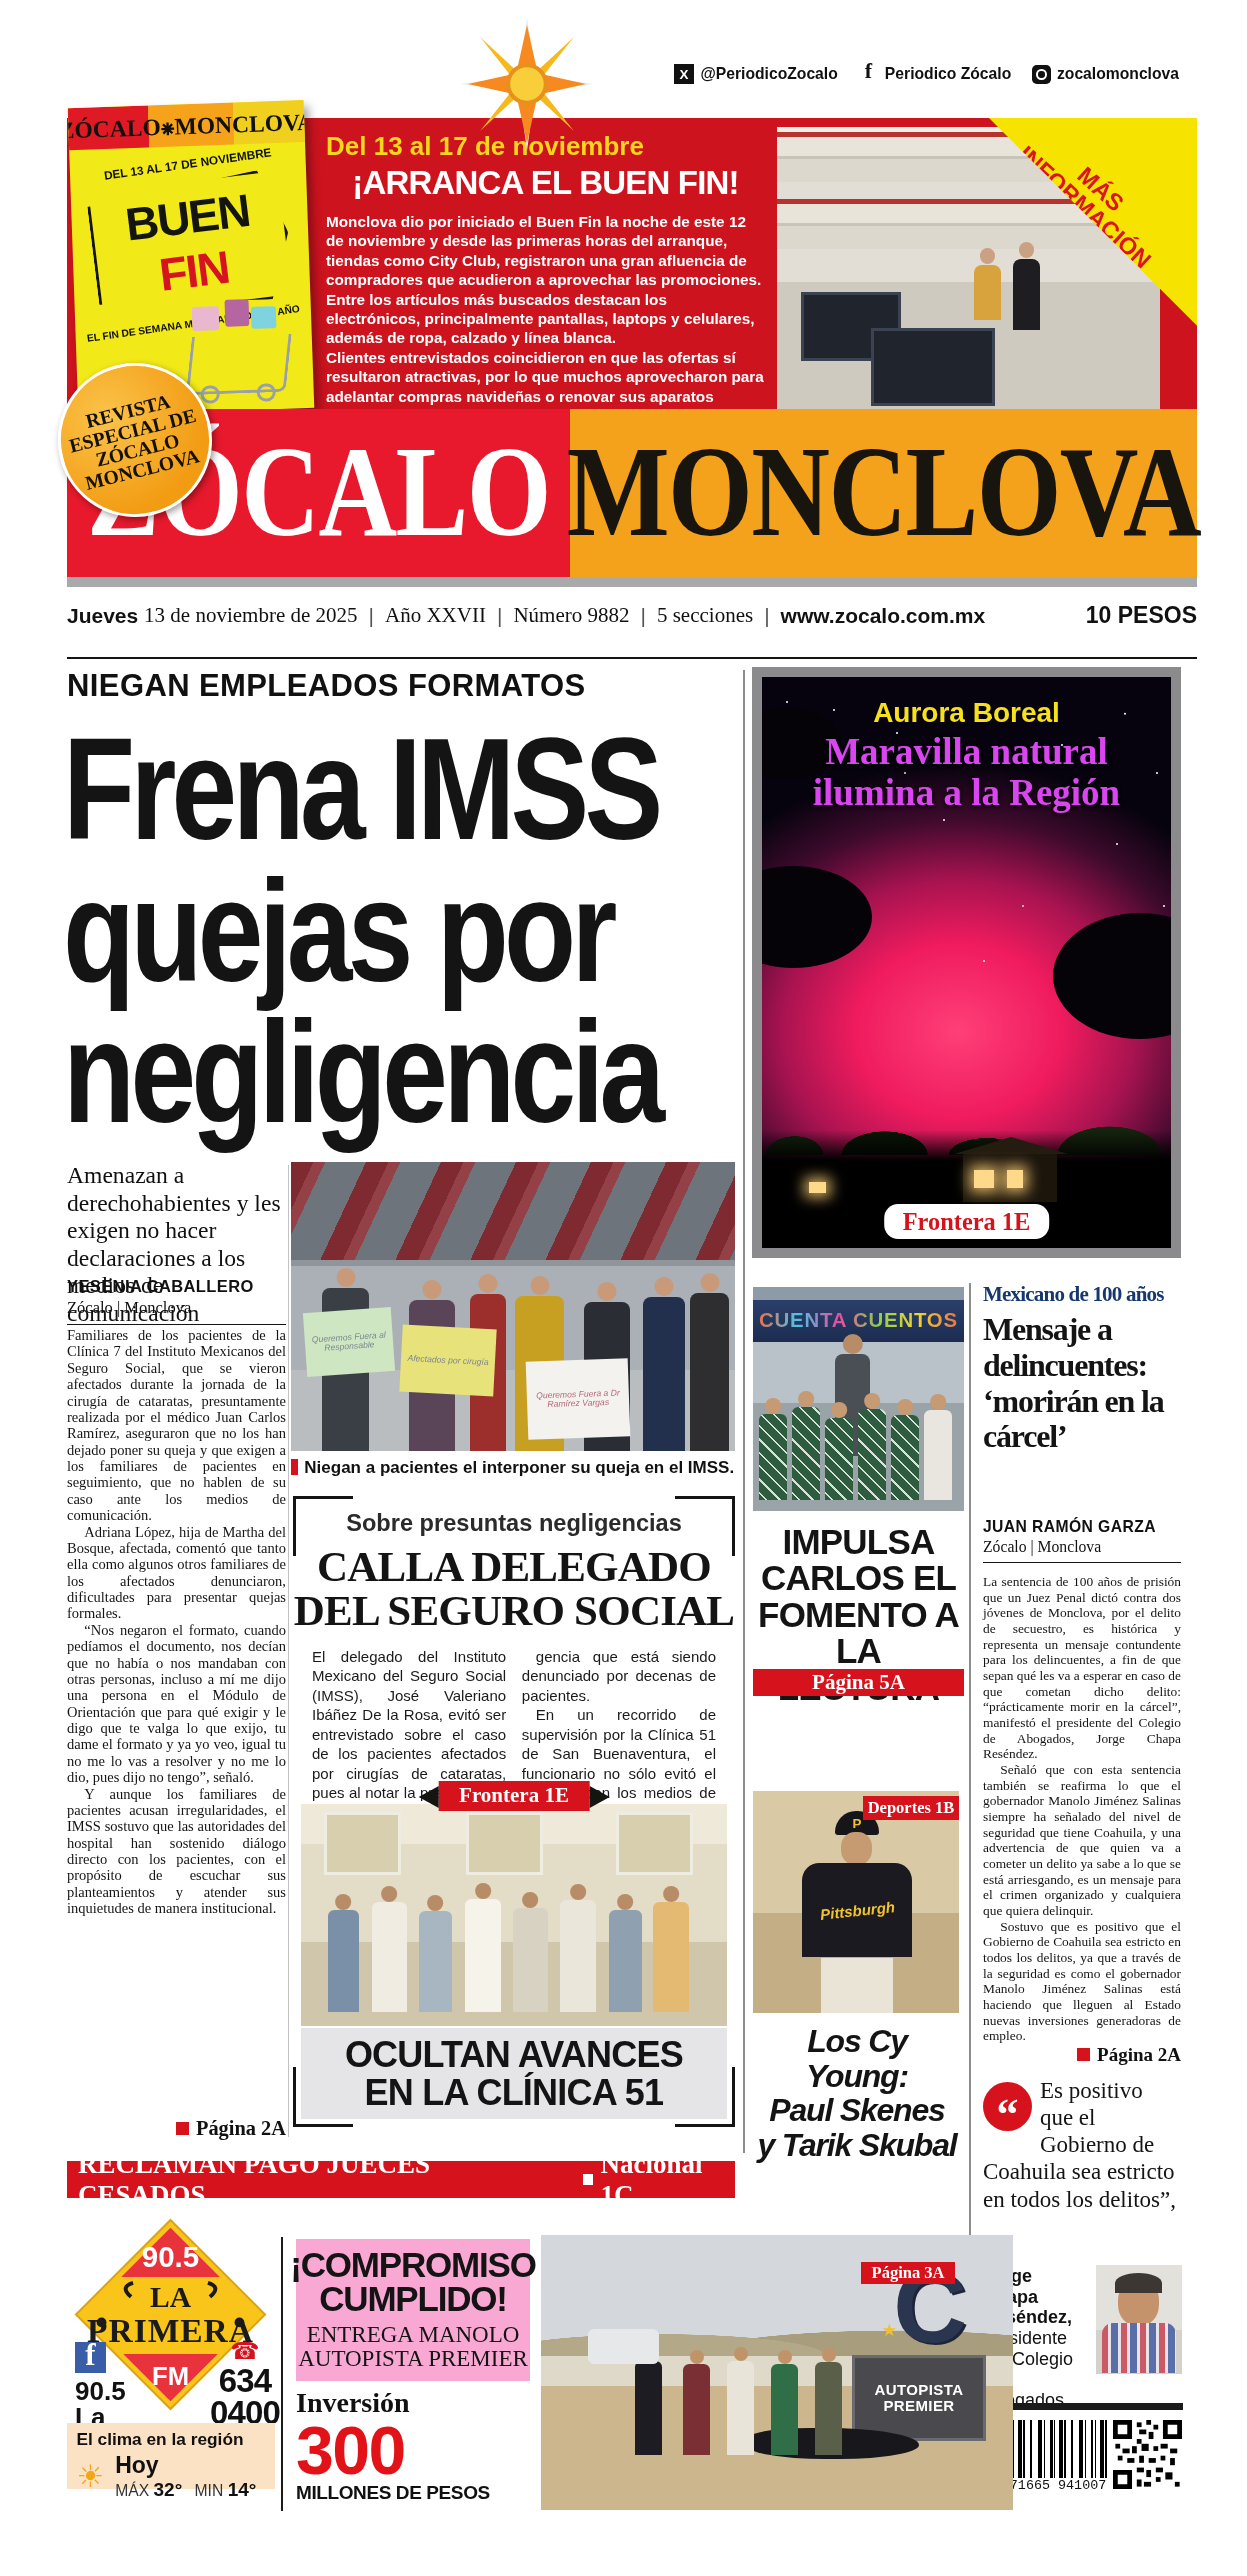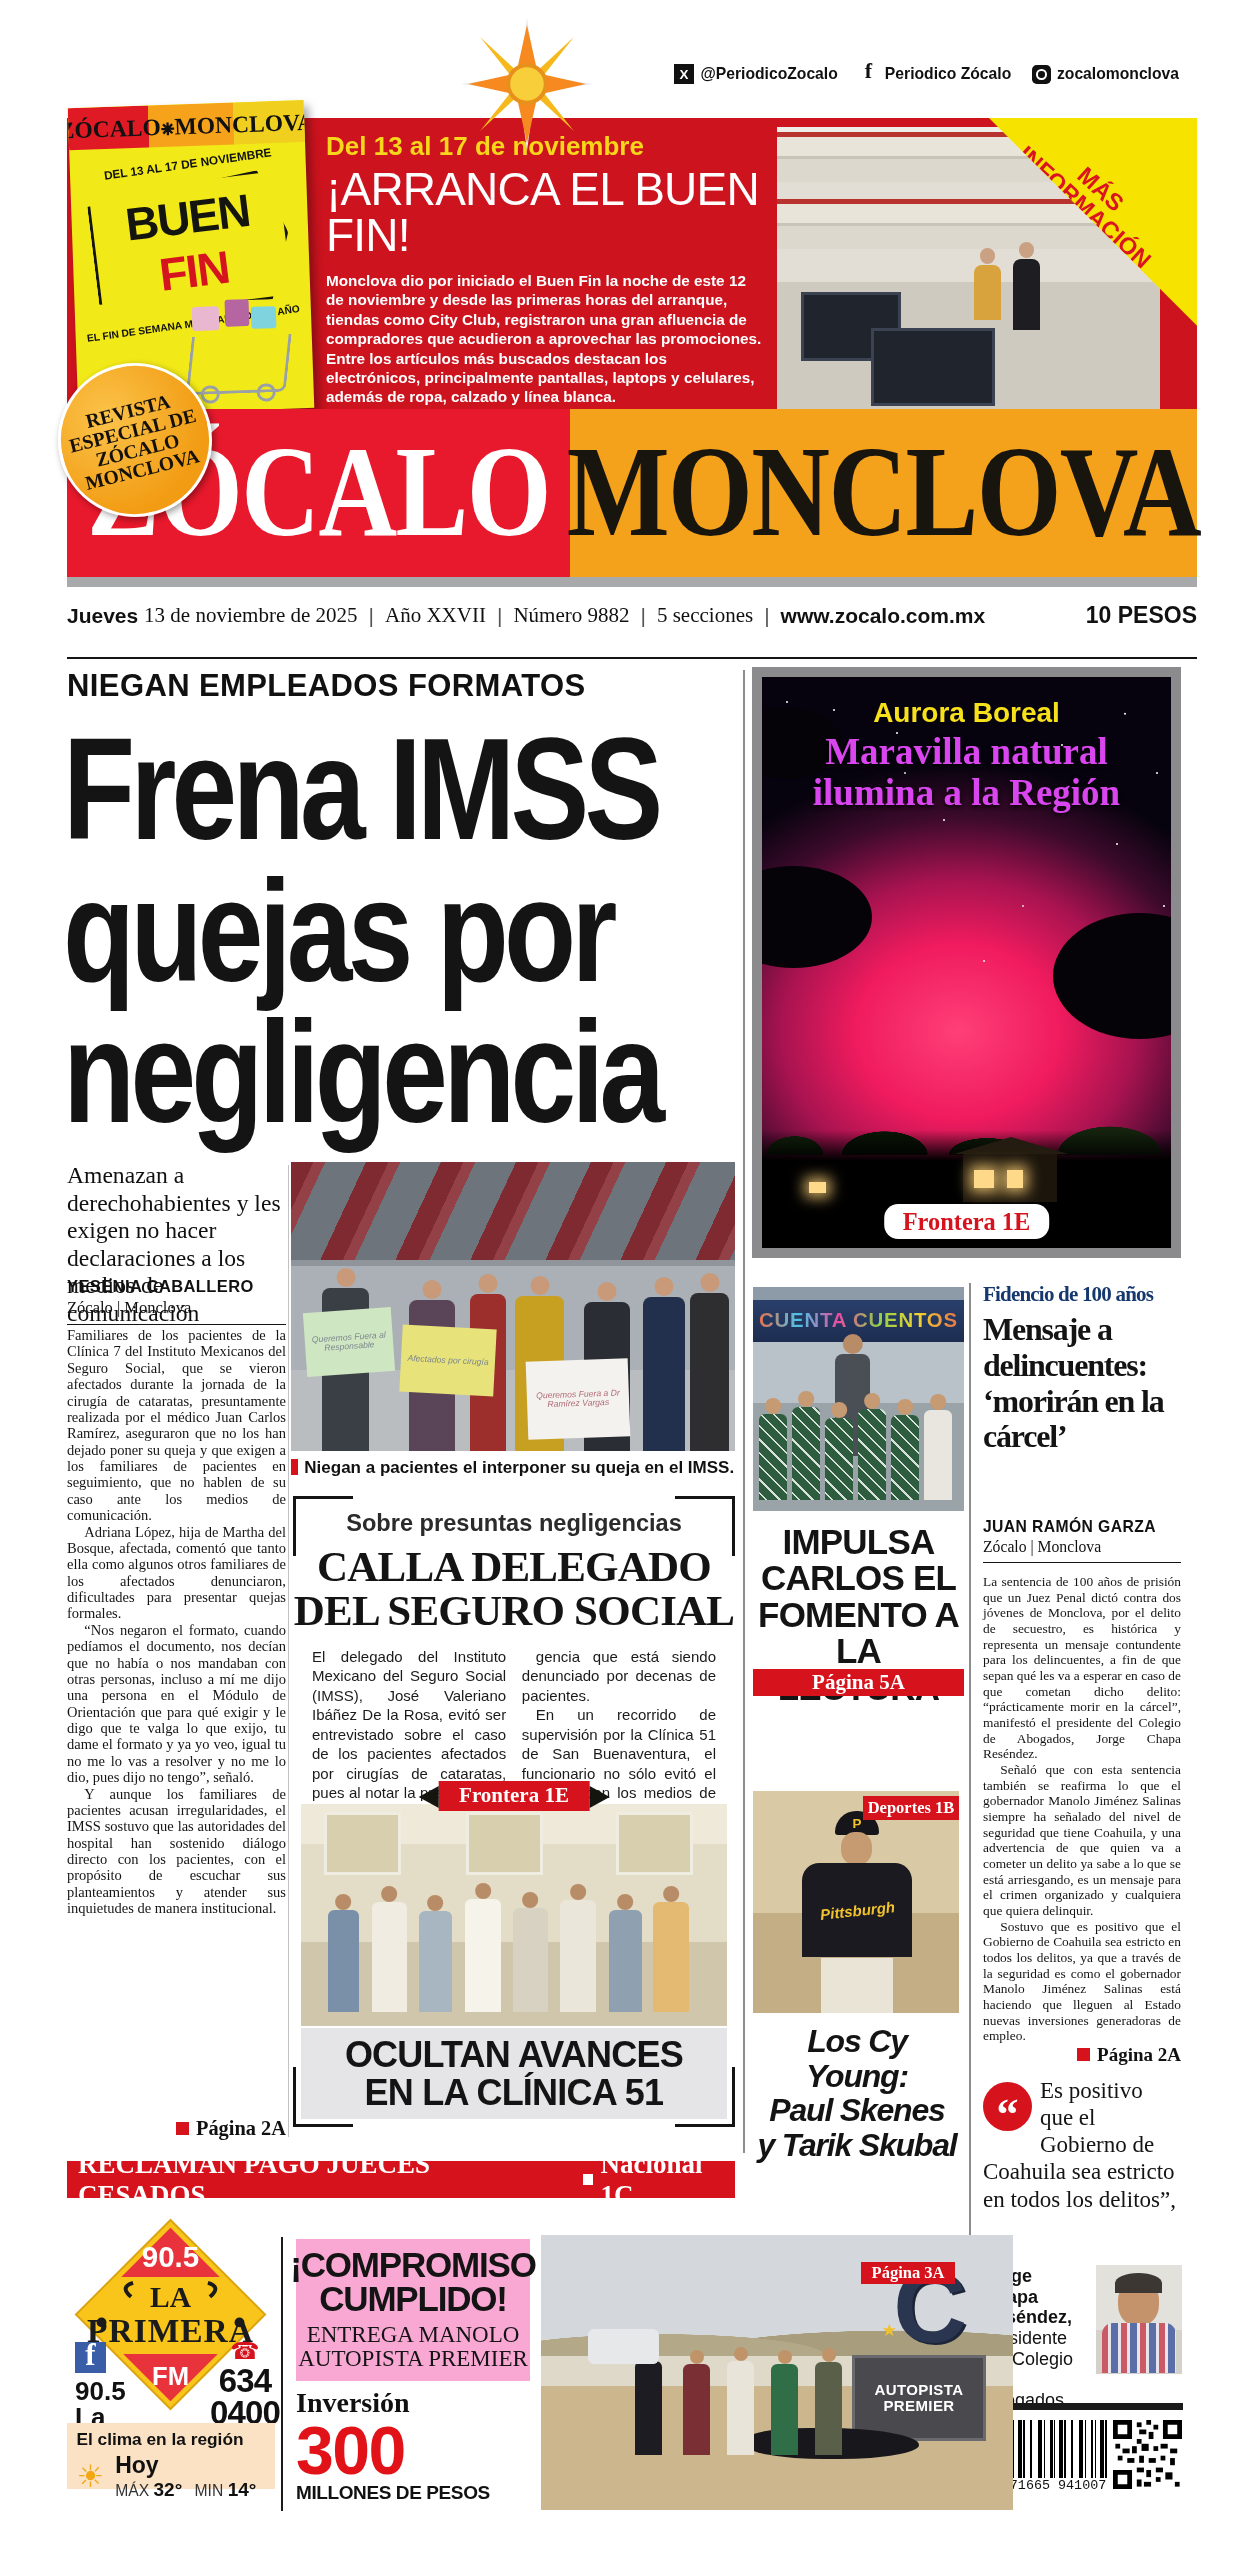--- a/index.html
+++ b/index.html
@@ -51,21 +51,21 @@
      border:3.1px solid #9aa0a8;border-top:none;border-radius:0 0 7.9px 7.9px;transform:skewX(-8deg);}
   .mag-cart .wheel{position:absolute;bottom:-3.1px;width:12.6px;height:12.6px;border:3.1px solid #9aa0a8;border-radius:50%;}
   .promo-badge{position:absolute;left:-9.4px;top:245px;width:148px;height:148px;border-radius:50%;
      background:radial-gradient(circle at 35% 30%,#fbc34a,#f29c13 70%);
      border:3.1px solid #fff;box-shadow:1.6px 3.1px 7.9px rgba(0,0,0,.4);
      display:flex;flex-direction:column;align-items:center;justify-content:center;
      transform:rotate(-14deg);z-index:5;font-family:"Liberation Serif",serif;
      font-weight:bold;color:#14100a;font-size:19.7px;line-height:1.02;text-align:center;}
   .promo-text{position:absolute;left:259px;top:12.6px;width:439px;color:#fff;}
   .promo-kicker{color:#f8d61b;font-weight:bold;font-size:26px;}
-  .promo-headline{margin-top:4.7px;font-size:46px;font-weight:normal;letter-spacing:-0.8px;line-height:1;}
+  .promo-headline{margin-top:4.7px;font-size:33px;font-weight:bold;letter-spacing:-0.8px;line-height:1;text-align:center;}
   .promo-body{margin-top:12.6px;font-weight:bold;font-size:15.3px;line-height:1.27;}
   .promo-body p{margin:0;}
   .promo-byline{margin-top:7.9px;text-align:right;font-family:"Liberation Serif",serif;
      font-weight:bold;font-size:19px;}
   .promo-byline .ysq{display:inline-block;width:12.6px;height:12.6px;background:#f8d61b;margin-right:6.3px;}
 
   
   .masthead{position:absolute;left:67px;top:409px;width:1130px;height:168px;display:flex;}
   .mast-left{width:44.5%;background:#e8192c;display:flex;align-items:center;justify-content:center;}
   .mast-right{width:55.5%;background:#f4a11b;display:flex;align-items:center;justify-content:center;}
@@ -551,21 +551,21 @@
   <div class="tag-bar" style="left:863px;top:1796px;width:96px;height:23.6px;font-size:16.5px;">Deportes 1B</div>
   <div class="ball-hl">
     <div>Los Cy Young:</div>
     <div>Paul Skenes</div>
     <div>y Tarik Skubal</div>
   </div>
   <div class="tag-bar" style="left:861px;top:2262px;width:94px;height:22px;font-size:16.5px;">Página 3A</div>
 
   <div class="vrule" style="left:969px;top:1283px;height:1198px;"></div>
 
-  <div class="sent-kicker">Fidencio de 100 años</div>
+  <div class="sent-kicker">Mexicano de 100 años</div>
   <div class="sent-headline">Mensaje a delincuentes: ‘morirán en la cárcel’</div>
   <div class="sent-by">
     <div class="byline-b" style="font-size:15.7px;">JUAN RAMÓN GARZA</div>
     <div class="byline-a" style="font-size:15.7px;">Zócalo | Monclova</div>
     <div class="byl-rule"></div>
   </div>
   <div class="sent-body body-col" style="font-size:13.4px;line-height:1.17;">
     <p>La sentencia de 100 años de prisión que un Juez Penal dictó contra dos jóvenes de Monclova, por el delito de secuestro, es histórica y representa un mensaje contundente para los delincuentes, a fin de que sepan qué les va a esperar en caso de que cometan dicho delito: “prácticamente morir en la cárcel”, manifestó el presidente del Colegio de Abogados, Jorge Chapa Reséndez.</p>
     <p>Señaló que con esta sentencia también se reafirma lo que el gobernador Manolo Jiménez Salinas siempre ha señalado del nivel de seguridad que tiene Coahuila, y una advertencia de que quien va a cometer un delito ya sabe a lo que se está arriesgando, es un mensaje para el crimen organizado y cualquiera que quiera delinquir.</p>
     <p>Sostuvo que es positivo que el Gobierno de Coahuila sea estricto en todos los delitos, ya que a través de la seguridad es como el gobernador Manolo Jiménez Salinas está haciendo que lleguen al Estado nuevas inversiones generadoras de empleo.</p>

